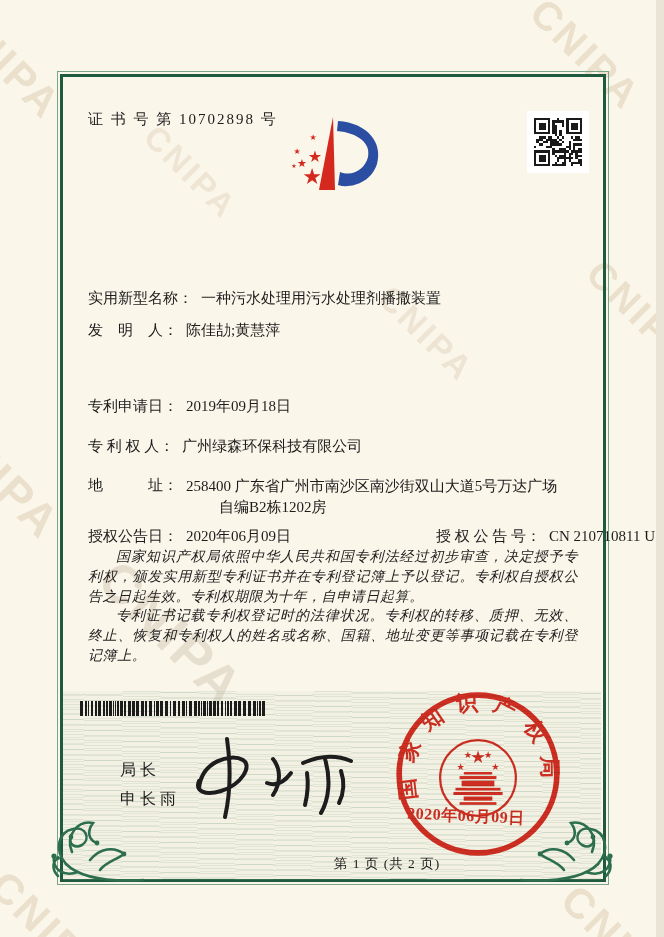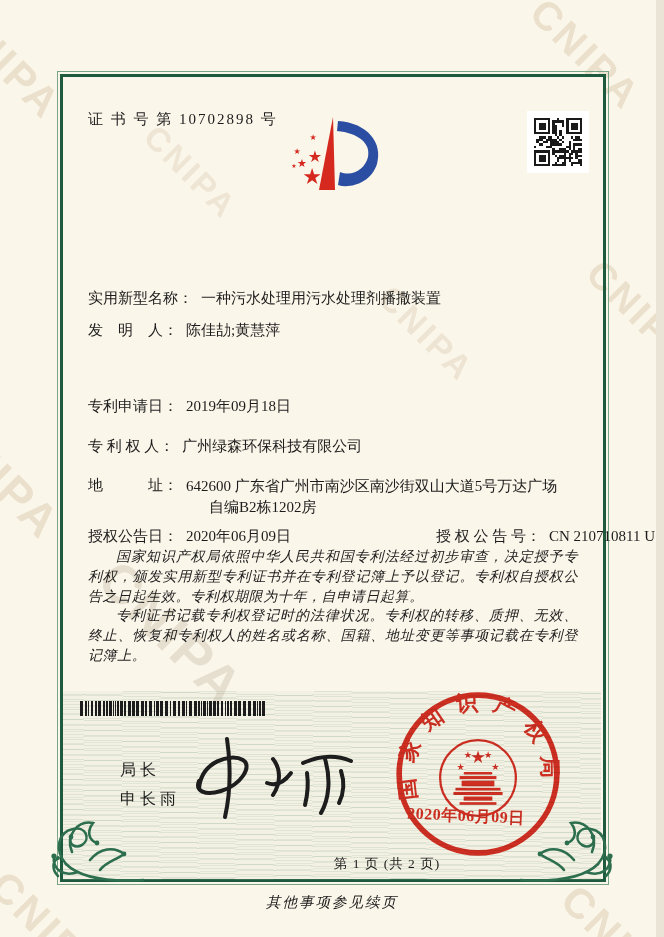--- a/index.html
+++ b/index.html
@@ -35,21 +35,21 @@
   .logo{position:absolute; left:288px; top:110px;}
   .qr{position:absolute; left:527px; top:111px; width:62px; height:62px; background:#fff;}
   .title{
     position:absolute; left:57px; width:550px; top:199px; text-align:center;
     font-size:33px; font-weight:700; letter-spacing:7px;
   }
   
   .row{position:absolute; left:88px; font-size:15px; white-space:nowrap;}
   .row .lbl{display:inline-block; margin-right:8px;}
   .addr-val{display:inline-block; vertical-align:top; white-space:normal; width:400px; line-height:21px;}
-  .addr-l2{margin-left:23px;}
+  .addr-l2{margin-left:33px;}
   .row-right{position:absolute; left:348px; top:0; font-size:15px; white-space:nowrap;}
   
   .body-text{
     position:absolute; left:88px; top:547px; width:490px;
     font-size:14px; line-height:19.8px; text-align:justify;
     font-style:italic; letter-spacing:0.6px;
   }
   .body-text p{margin:0; text-indent:2em;}
   
   .barcode{position:absolute; left:80px; top:701px;}
@@ -384,21 +384,21 @@
   <div class="row" style="top:321px;">
     <span class="lbl">发　明　人：</span><span>陈佳劼;黄慧萍</span>
   </div>
   <div class="row" style="top:397px;">
     <span class="lbl">专利申请日：</span><span>2019年09月18日</span>
   </div>
   <div class="row" style="top:437px;">
     <span class="lbl">专 利 权 人：</span><span>广州绿森环保科技有限公司</span>
   </div>
   <div class="row" style="top:476px;">
-    <span class="lbl">地　　　址：</span><span class="addr-val"><span>642600 广东省广州市南沙区南沙街双山大道5号万达广场</span><br><span class="addr-l2">自编B2栋1202房</span></span>
+    <span class="lbl">地　　　址：</span><span class="addr-val"><span>258400 广东省广州市南沙区南沙街双山大道5号万达广场</span><br><span class="addr-l2">自编B2栋1202房</span></span>
   </div>
   <div class="row" style="top:515px; width:520px;margin-top:12px;">
     <span class="lbl">授权公告日：</span><span>2020年06月09日</span>
     <span class="row-right">
       <span class="lbl">授 权 公 告 号：</span><span>CN 210710811 U</span>
     </span>
   </div>
 
   <div class="body-text">
     <p>国家知识产权局依照中华人民共和国专利法经过初步审查，决定授予专利权，颁发实用新型专利证书并在专利登记簿上予以登记。专利权自授权公告之日起生效。专利权期限为十年，自申请日起算。</p>
@@ -502,15 +502,14 @@
           <rect x="60" y="101.5" width="48" height="3"></rect>
           <rect x="70" y="106" width="28" height="4"></rect>
           <rect x="66" y="111.5" width="36" height="2.6"></rect>
         </g>
       </g>
     </svg>
     <div class="seal-date">2020年06月09日</div>
   </div>
 
   <div class="page-info">第 1 页 (共 2 页)</div>
-  <div class="cont-note">其他事项参见续页</div>
 
 </div>
 
 </body></html>

